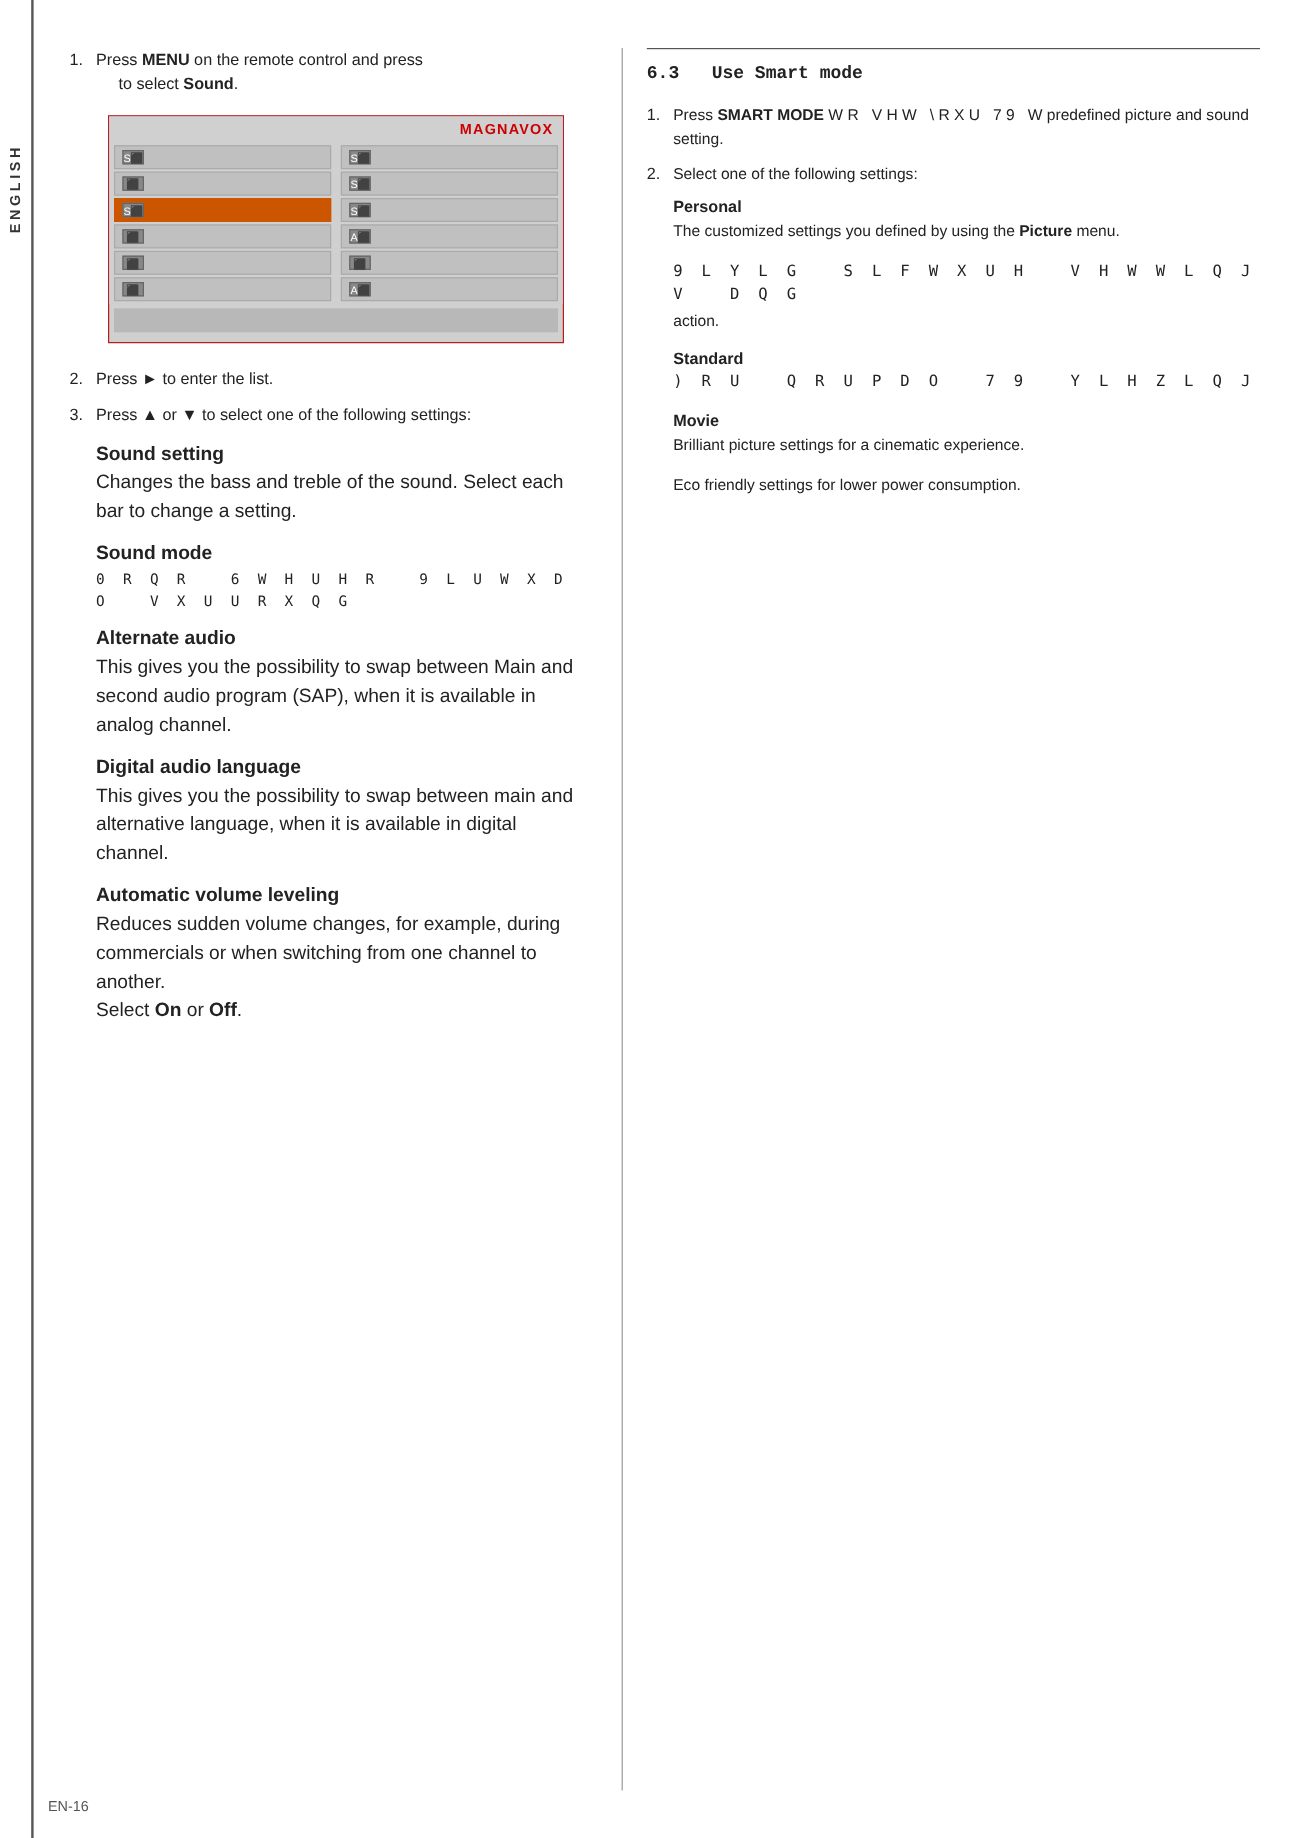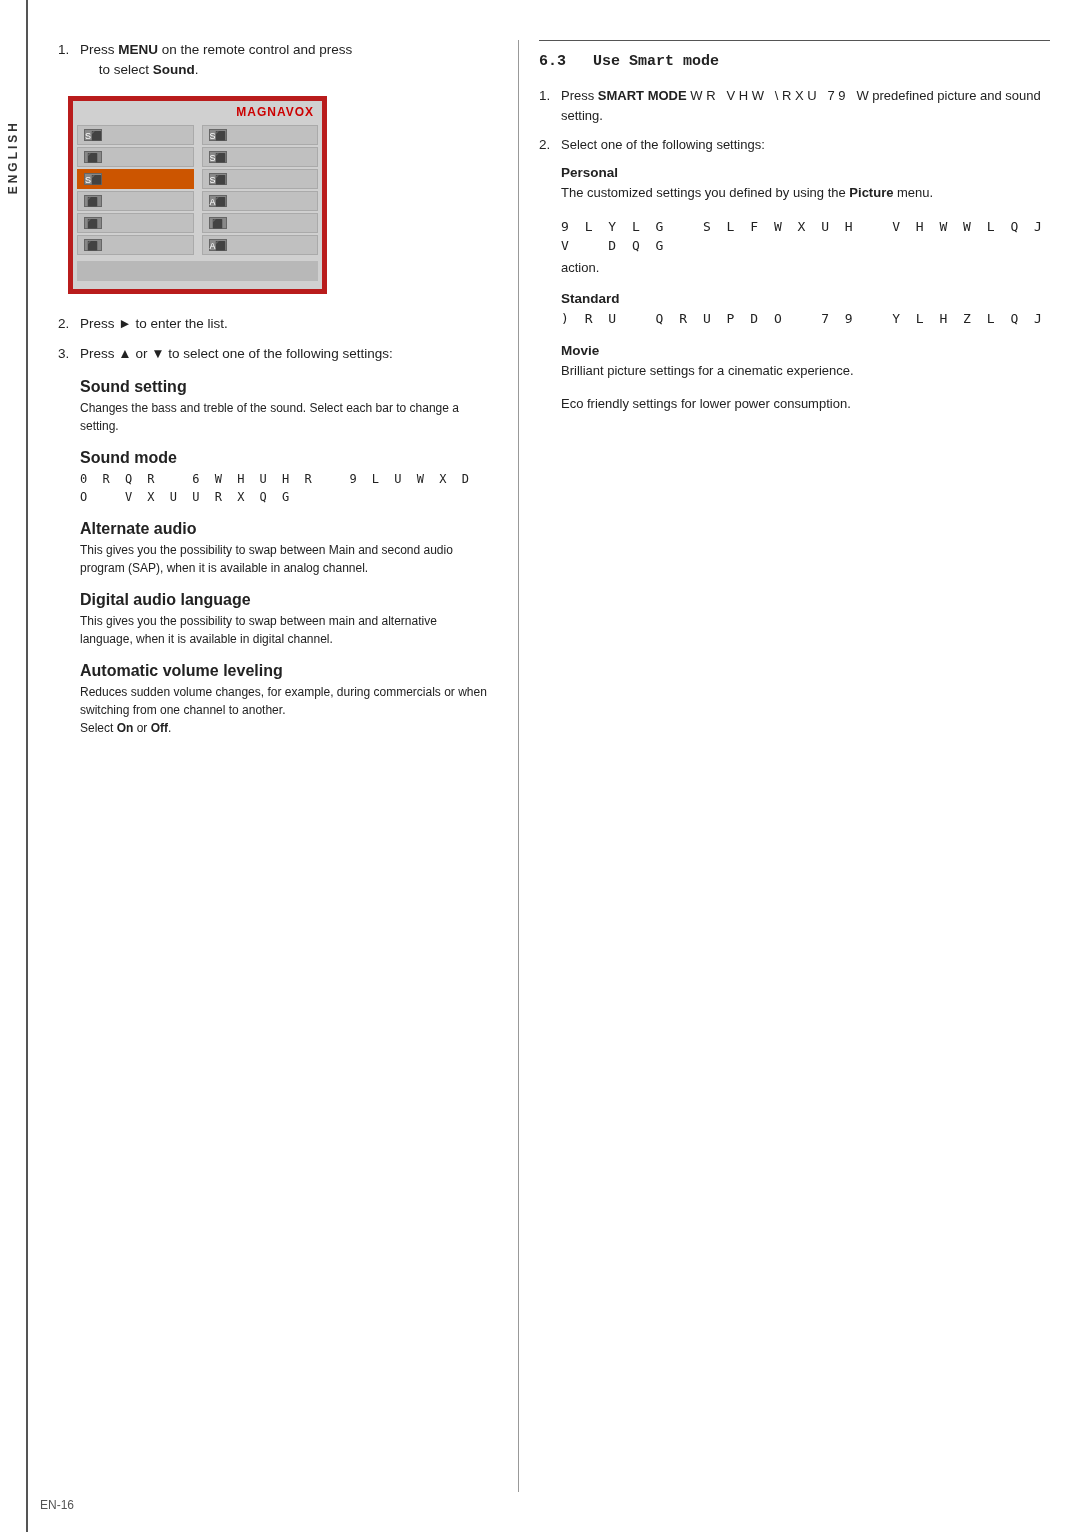--- a/index.html
+++ b/index.html
@@ -88,23 +88,23 @@
       font-size: 13.5px;
       line-height: 1.5;
     }
 
     .step-text b {
       font-weight: bold;
     }
 
     
     .tv-menu {
-      border: 5px solid #b91c1c;
-      margin: 15px 0 20px 10px;
-      width: 259px;
+      border: 1px solid #b91c1c;
+      margin: 15px 0 20px 32px;
+      width: 380px;
       background: #d0d0d0;
       position: relative;
       padding-bottom: 8px;
     }
 
     .tv-menu-header {
       background: #d0d0d0;
       text-align: right;
       padding: 4px 8px;
       font-size: 12px;
@@ -169,21 +169,21 @@
       margin: 14px 0 0 22px;
     }
 
     .subsection-title {
       font-weight: bold;
       font-size: 16px;
       margin-bottom: 3px;
     }
 
     .subsection-text {
-      font-size: 12px;
+      font-size: 16px;
       line-height: 1.5;
       color: #222;
     }
 
     .encoded-text {
       font-family: monospace;
       font-size: 12px;
       letter-spacing: 4px;
       margin: 2px 0;
     }

